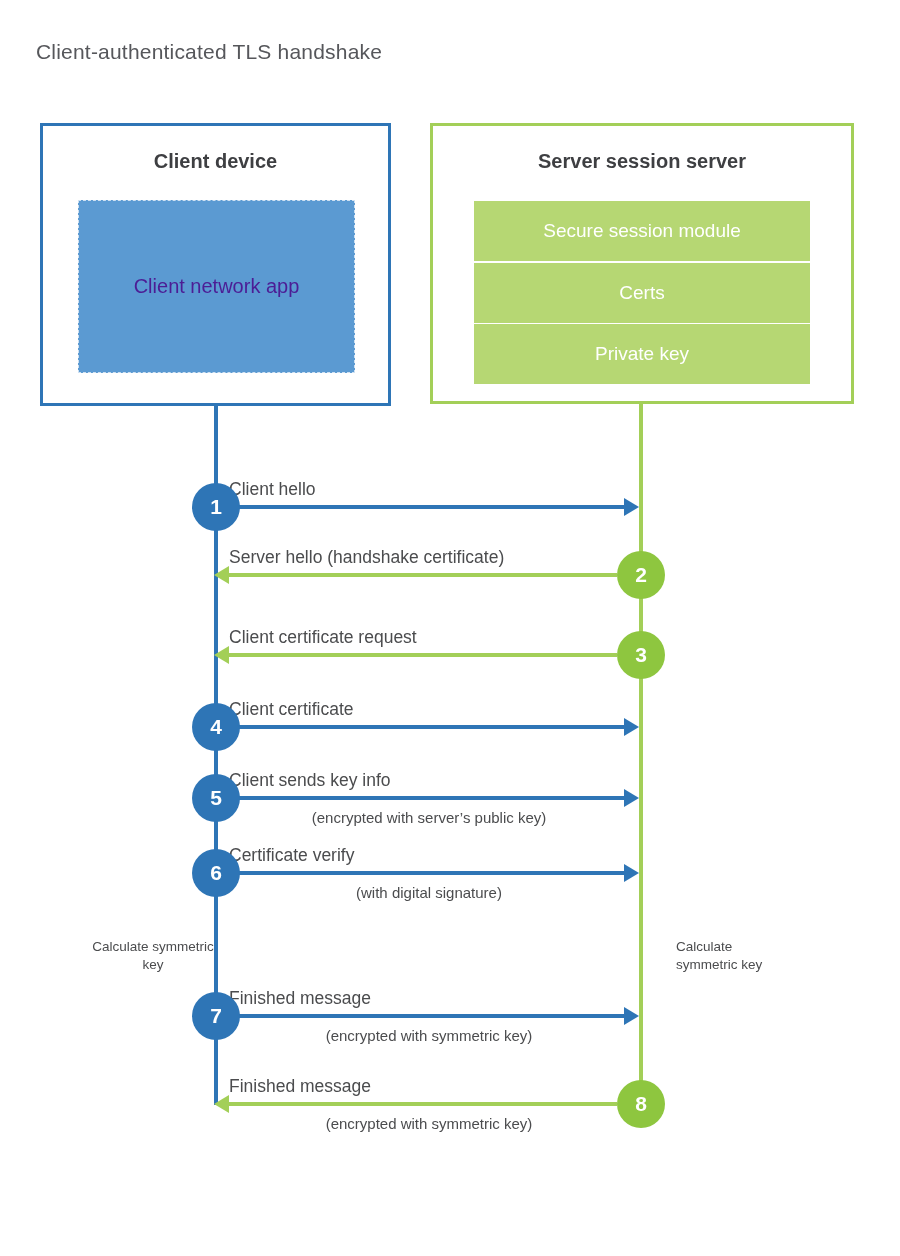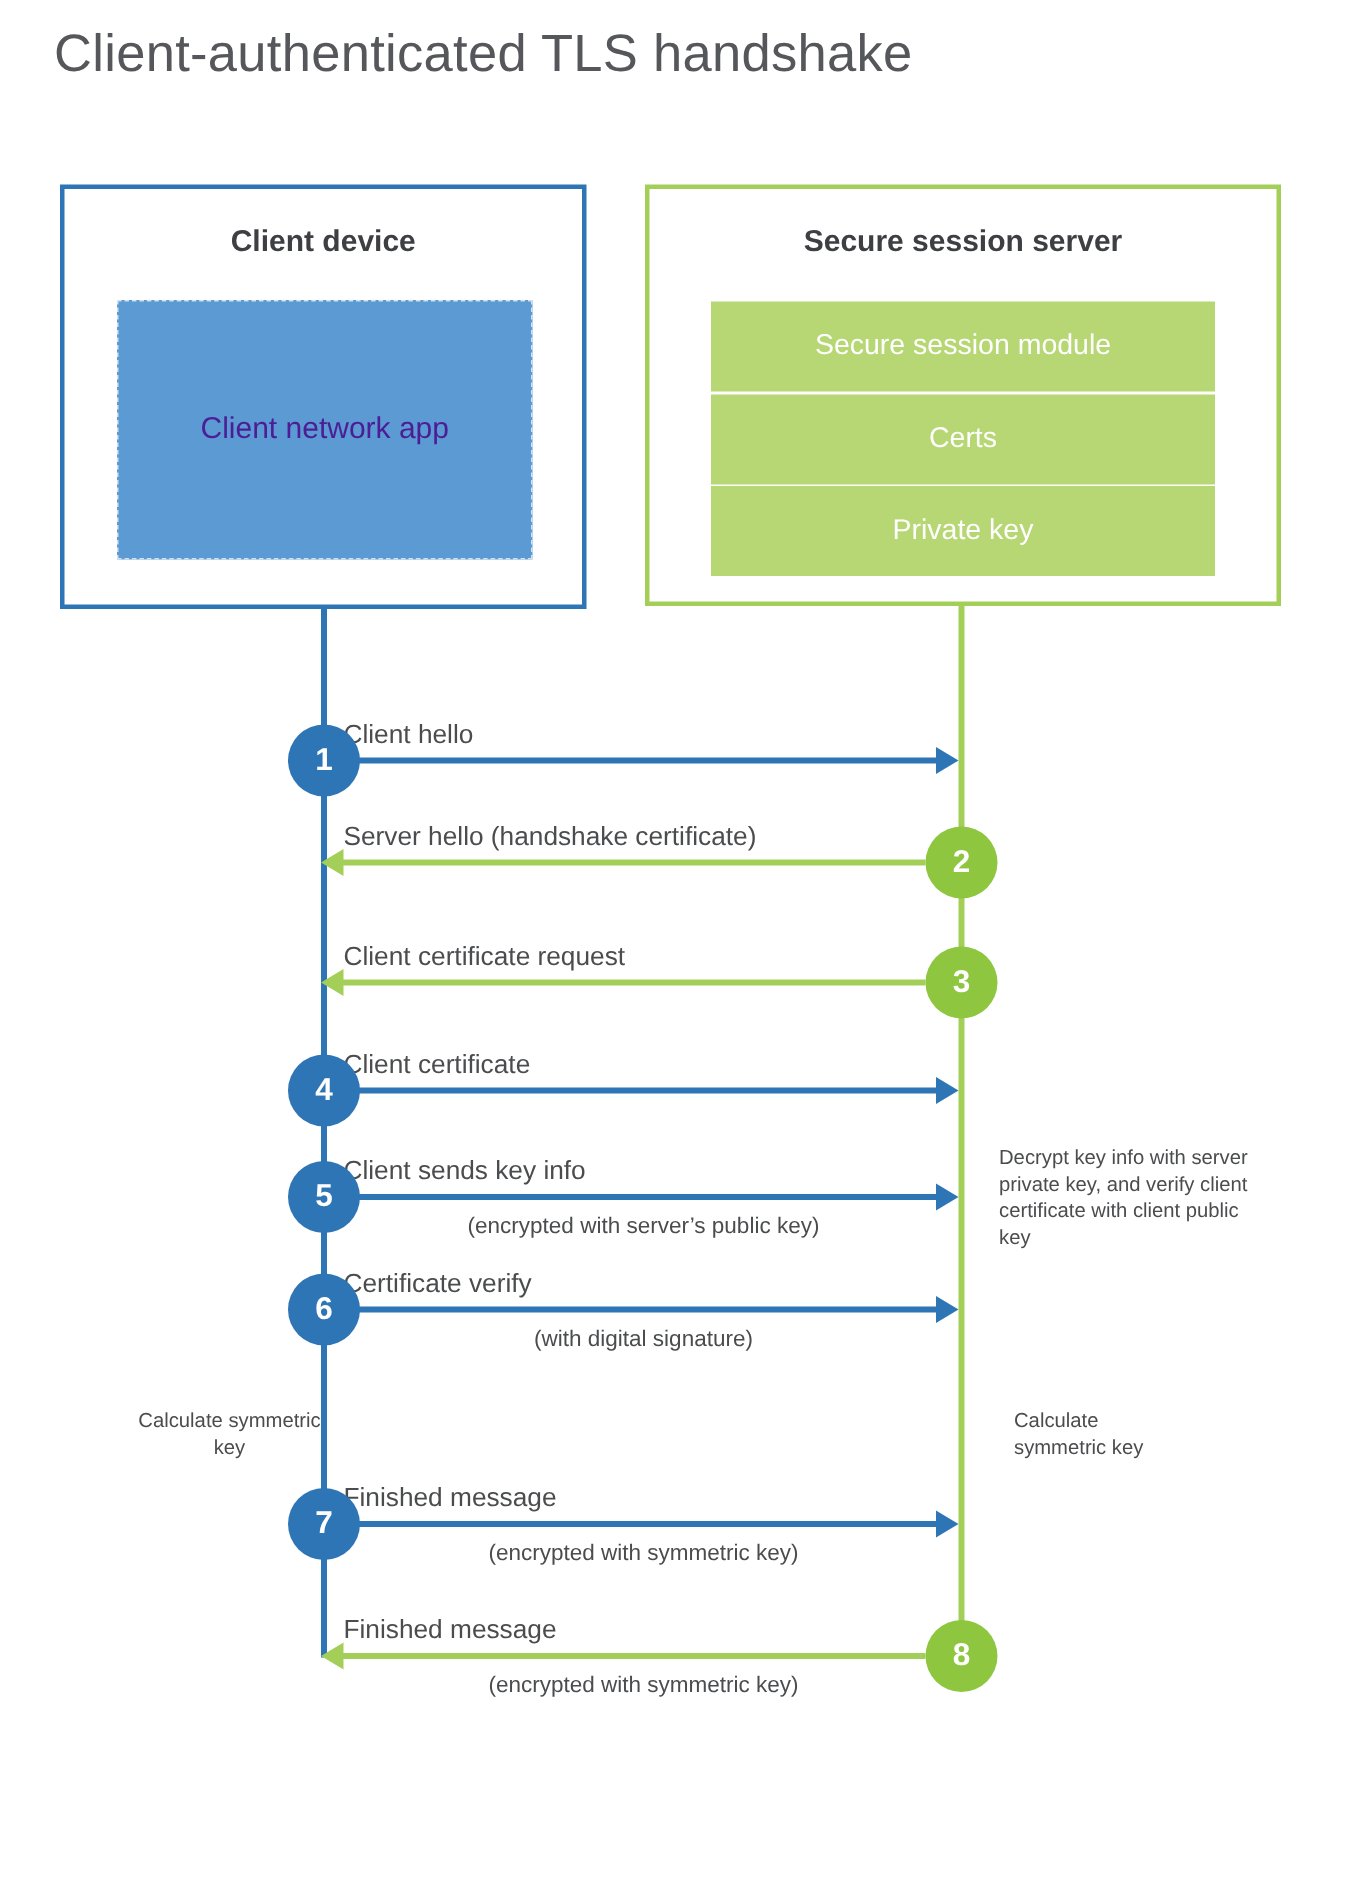--- a/index.html
+++ b/index.html
@@ -1,22 +1,22 @@
 <!DOCTYPE html>
 <html style="--blue: #2e75b6; --blue_fill: #5b9ad2; --green_line: #a3cf58; --green_circle: #8ec63f; --green_bar: #b6d773; --title_text: #56575b; --heading_text: #3e3f42; --label_text: #4b4c4e;"><head>
 <meta charset="utf-8">
 <style>
   html,body{margin:0;padding:0;background:#fff;}
   .canvas{
     position:relative;width:900px;height:1256px;background:#ffffff;overflow:hidden;
     font-family:"Liberation Sans","DejaVu Sans",sans-serif;
   }
   .title{
-    position:absolute;left:36px;top:16px;margin:0;
-    font-size:35px;font-weight:300;letter-spacing:.2px;color:var(--title_text,#56575b);text-align:center;
+    position:absolute;left:36px;top:40px;margin:0;
+    font-size:21px;font-weight:300;letter-spacing:.2px;color:var(--title_text,#56575b);text-align:center;
   }
   
   .box{position:absolute;background:#fff;box-sizing:border-box;}
   .box.client{left:40px;top:123px;width:351px;height:283px;border:3px solid var(--blue,#2e75b6);}
   .box.server{left:430px;top:123px;width:424px;height:281px;border:3px solid var(--green_line,#a3cf58);}
   .box-title{
     margin-top:24px;text-align:center;font-size:20px;font-weight:700;color:var(--heading_text,#3e3f42);
   }
   .app-rect{
     position:absolute;left:78px;top:200px;width:277px;height:173px;box-sizing:border-box;
@@ -74,21 +74,21 @@
   <h1 class="title">Client-authenticated TLS handshake</h1>
 
   <div class="box client">
     <div class="box-title">Client device</div>
   </div>
   <div class="app-rect">
     <span>Client network app</span>
   </div>
 
   <div class="box server">
-    <div class="box-title">Secure session server</div>
+    <div class="box-title">Server session server</div>
   </div>
   <div class="bar m1">
     <span>Secure session module</span>
   </div>
   <div class="bar m2">
     <span>Certs</span>
   </div>
   <div class="bar m3">
     <span>Private key</span>
   </div>
@@ -165,17 +165,16 @@
   <div>
     <div class="lbl s8t">Finished message</div>
     <div class="sub s8s">(encrypted with symmetric key)</div>
     <div class="ln g s8l"></div>
     <div class="hd l s8h"></div>
     <div class="c g s8c">
         <span>8</span>
       </div>
   </div>
 
-  <div class="note decrypt">Decrypt key info with server private key, and verify client certificate with client public key</div>
   <div class="note calc-left">Calculate symmetric key</div>
   <div class="note calc-right">Calculate symmetric key</div>
 
 </div>
 
 </body></html>

